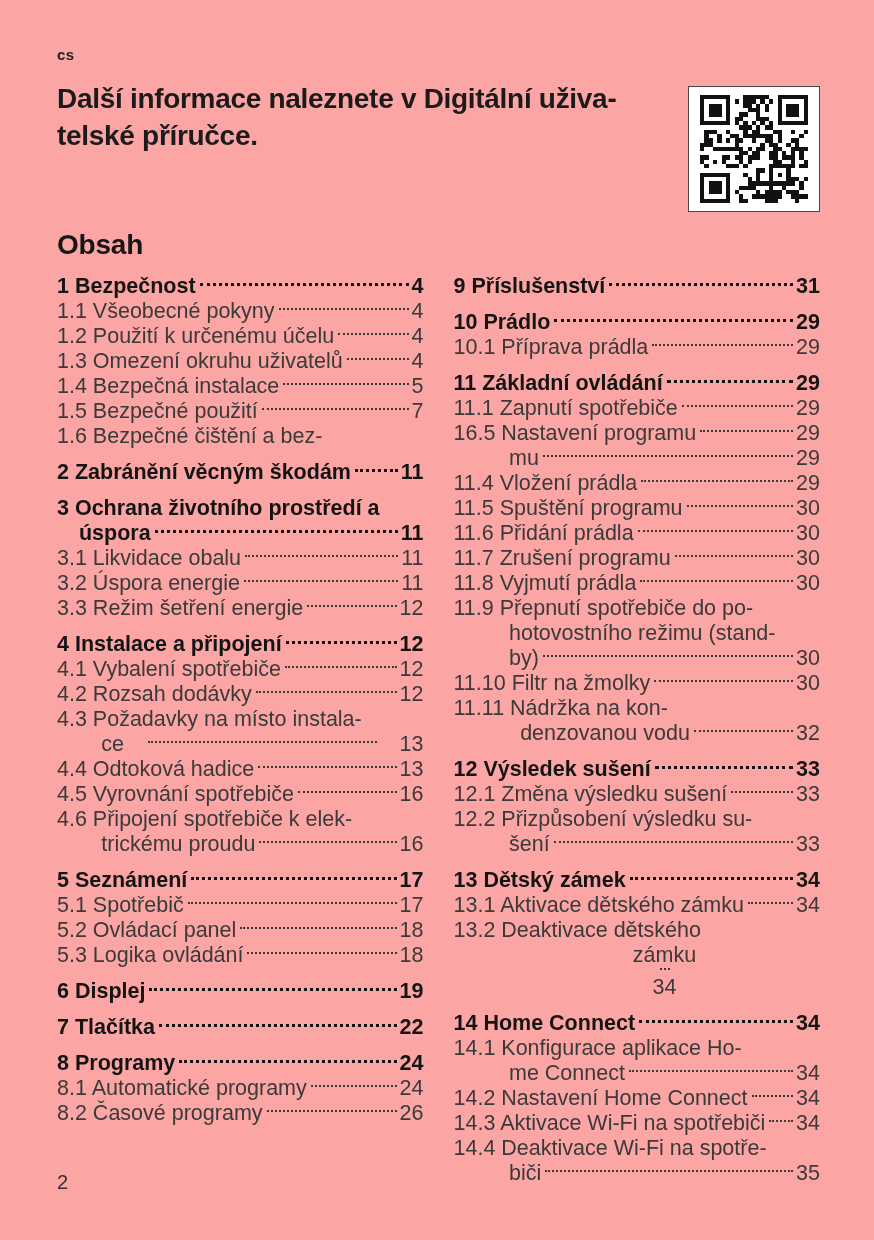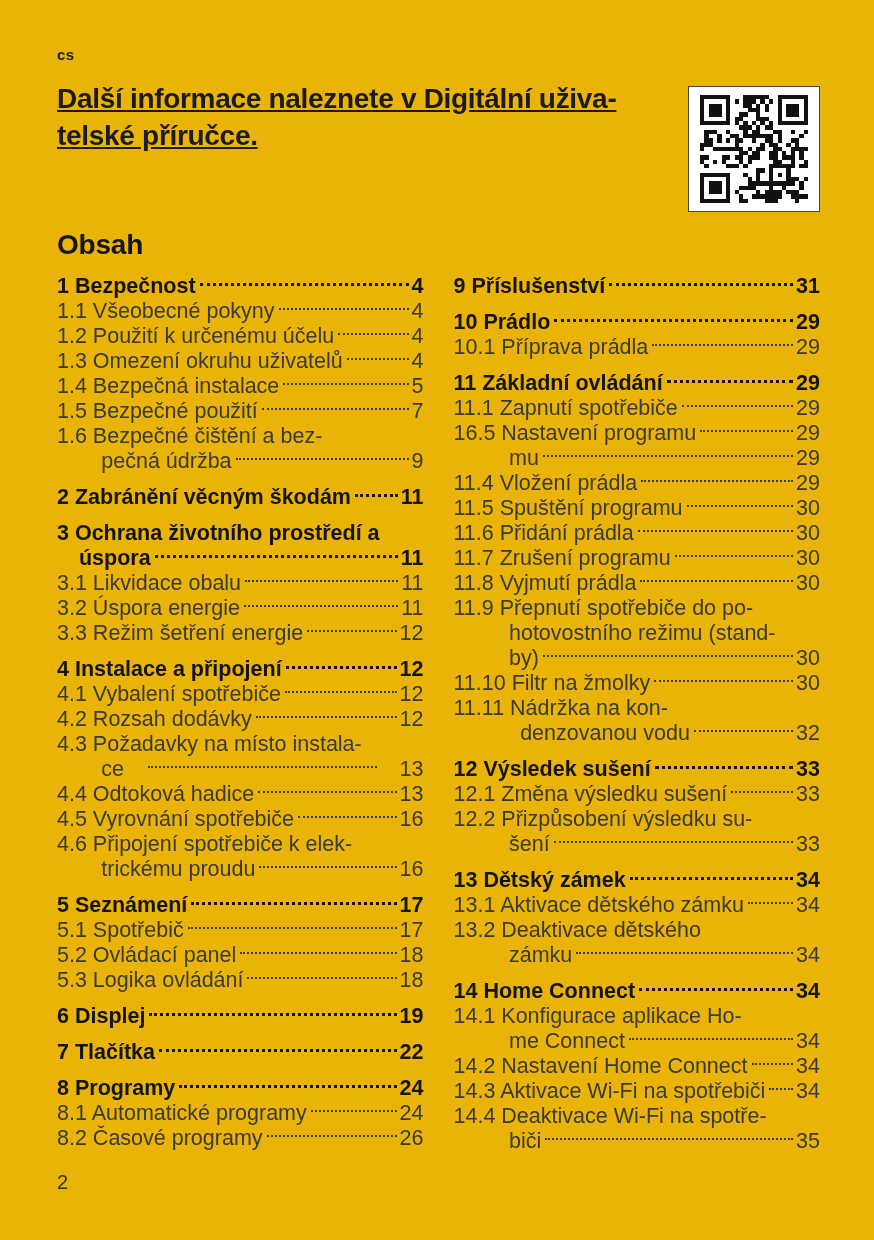--- a/index.html
+++ b/index.html
@@ -2,21 +2,21 @@
 <html><head>
 <meta charset="utf-8">
 <style>
   * { box-sizing: border-box; }
   html, body { margin: 0; padding: 0; background: #e8e8e8; }
   body { font-family: "Liberation Sans", sans-serif; }
   .page {
     position: relative;
     width: 874px; height: 1240px;
     margin: 0 auto;
-    background: #eab308;
+    background: #fca5a5;
     color: #1f1f1f;
     padding: 46px 54px 0 57px;
     overflow: hidden;
   }
   .lang {
     font-size: 15px;
     font-weight: bold;
     color: #222;
     letter-spacing: 0.5px;
   }
@@ -25,21 +25,20 @@
     justify-content: space-between;
     align-items: flex-start;
     margin-top: 17px;
   }
   .title {
     font-size: 28px;
     font-weight: bold;
     line-height: 37px;
     letter-spacing: -0.3px;
     color: #1b1b1b;
-    text-decoration: underline;
   }
   .qrbox {
     flex: 0 0 auto;
     width: 132px; height: 126px;
     border: 1px solid #4a4a4a;
     display: flex;
     align-items: center;
     justify-content: center;
     margin-top: 6px;
     background: #fff;
@@ -456,25 +455,20 @@
         </div>
         <div class="entry">
           <div class="line last">
             <span class="txt">1.5 Bezpečné použití</span>
             <span class="dots"></span>
             <span class="pg">7</span>
           </div>
         </div>
         <div class="entry">
           <div class="line">1.6 Bezpečné čištění a bez-</div>
-          <div class="line last" style="padding-left: 2.06em;">
-            <span class="txt">pečná údržba</span>
-            <span class="dots"></span>
-            <span class="pg">9</span>
-          </div>
         </div>
         <div class="entry bold">
           <div class="line last">
             <span class="txt">2 Zabránění věcným škodám</span>
             <span class="dots"></span>
             <span class="pg">11</span>
           </div>
         </div>
         <div class="entry bold">
           <div class="line">3 Ochrana životního prostředí a</div>
@@ -760,21 +754,21 @@
         </div>
         <div class="entry">
           <div class="line last">
             <span class="txt">13.1 Aktivace dětského zámku</span>
             <span class="dots"></span>
             <span class="pg">34</span>
           </div>
         </div>
         <div class="entry">
           <div class="line">13.2 Deaktivace dětského</div>
-          <div class="line last" style="padding-left: 2.58em;">
+          <div class="line last" style="padding-left: 2.58em; flex-direction: column;">
             <span class="txt">zámku</span>
             <span class="dots"></span>
             <span class="pg">34</span>
           </div>
         </div>
         <div class="entry bold">
           <div class="line last">
             <span class="txt">14 Home Connect</span>
             <span class="dots"></span>
             <span class="pg">34</span>

